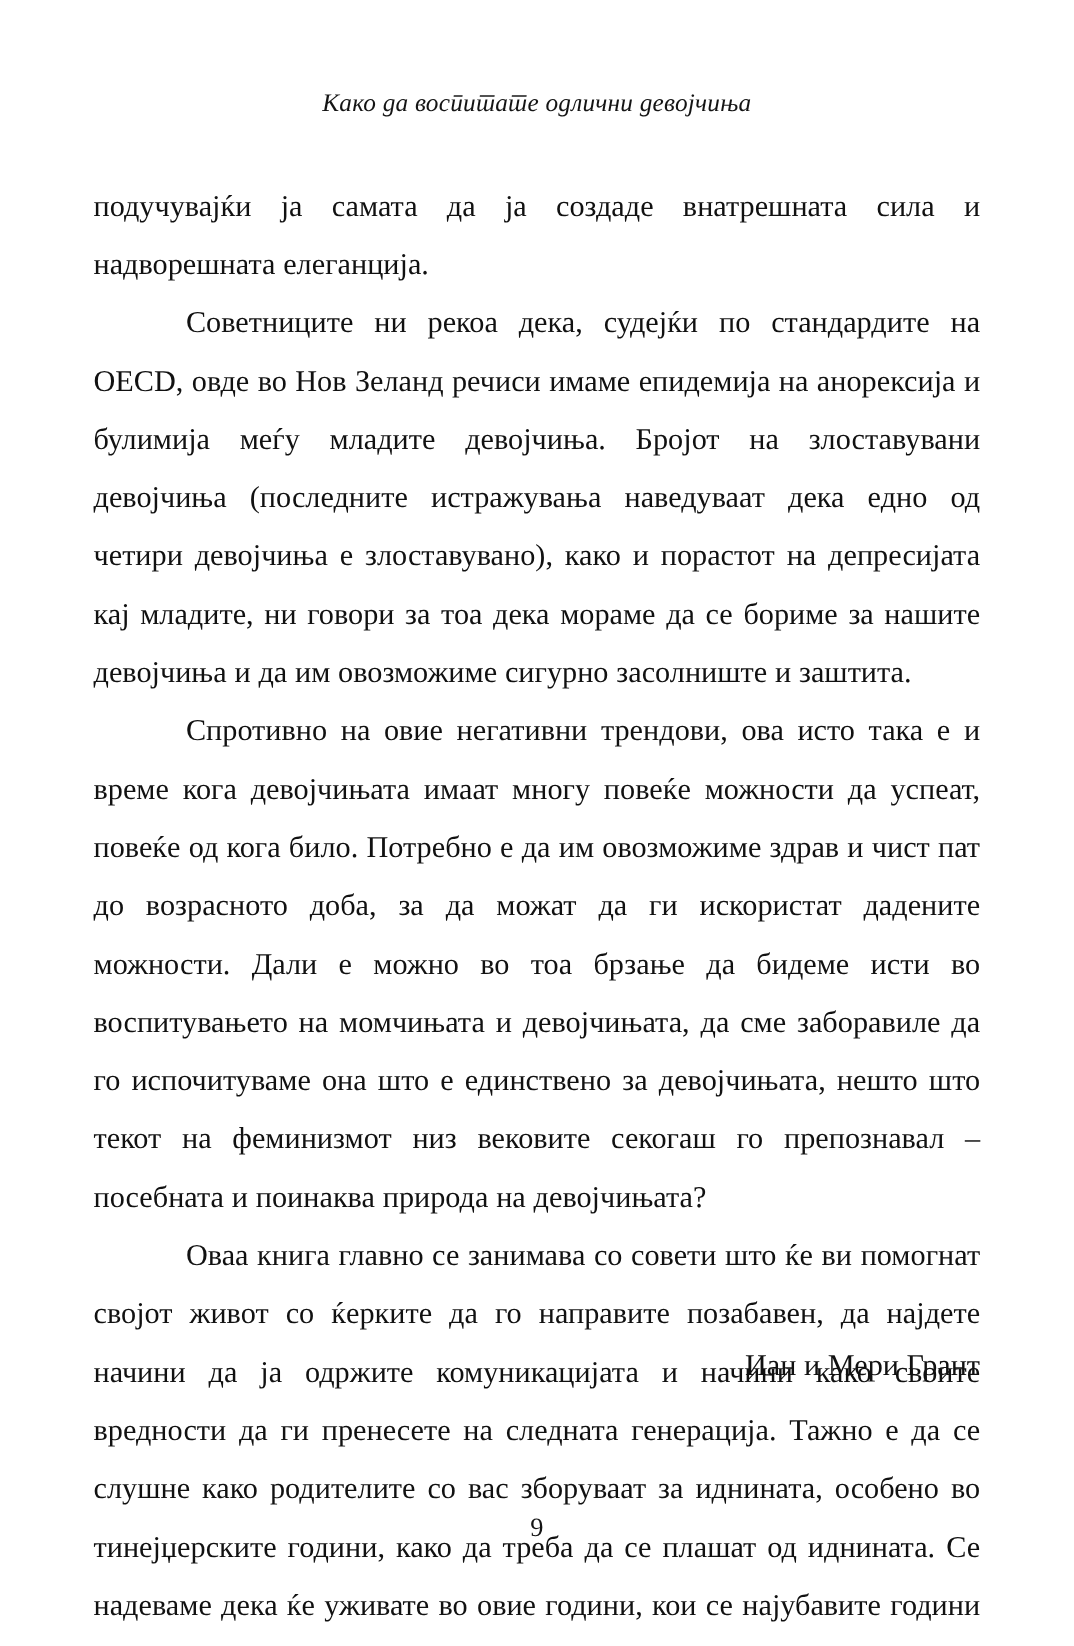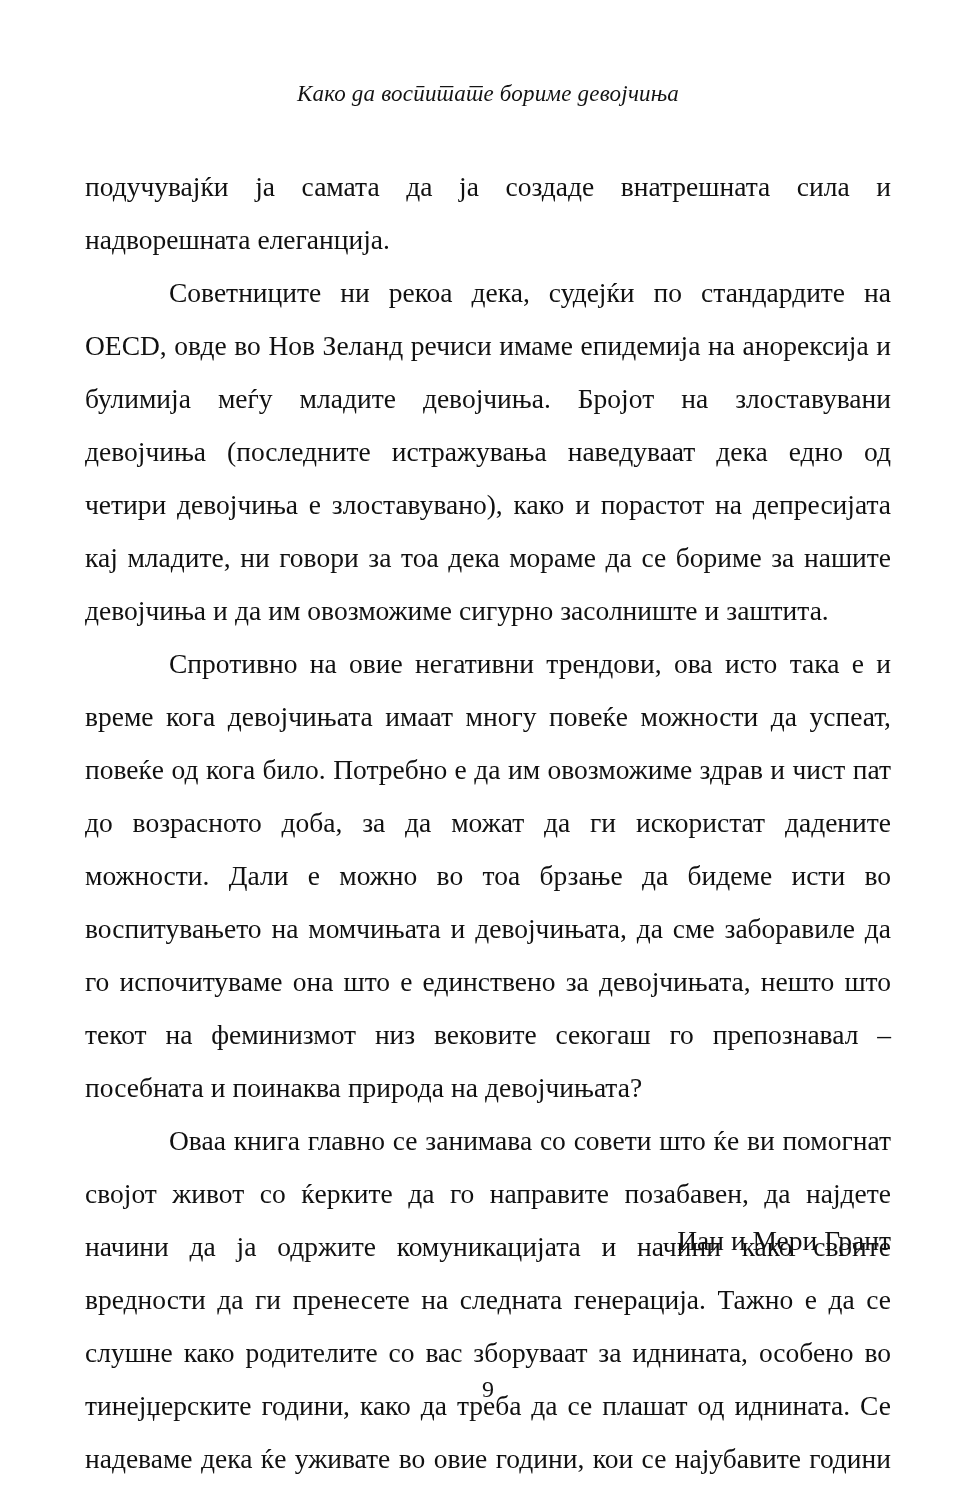--- a/index.html
+++ b/index.html
@@ -91,21 +91,21 @@
     font-size: 24px;
     line-height: 30px;
     color: #141414;
   }
 </style>
 </head>
 <body>
 
 <div class="page">
 
-  <div class="running-header">Како да воспитате бориме девојчиња</div>
+  <div class="running-header">Како да воспитате одлични девојчиња</div>
 
   <div class="text-block">
     <p class="para">подучувајќи ја самата да ја создаде внатрешната сила и надворешната елеганција.</p>
     <p class="para indent">Советниците ни рекоа дека, судејќи по стандардите на OECD, овде во Нов Зеланд речиси имаме епидемија на анорексија и булимија меѓу младите девојчиња. Бројот на злоставувани девојчиња (последните истражувања наведуваат дека едно од четири девојчиња е злоставувано), како и порастот на депресијата кај младите, ни говори за тоа дека мораме да се бориме за нашите девојчиња и да им овозможиме сигурно засолниште и заштита.</p>
     <p class="para indent">Спротивно на овие негативни трендови, ова исто така е и време кога девојчињата имаат многу повеќе можности да успеат, повеќе од кога било. Потребно е да им овозможиме здрав и чист пат до возрасното доба, за да можат да ги искористат дадените можности. Дали е можно во тоа брзање да бидеме исти во воспитувањето на момчињата и девојчињата, да сме заборавиле да го испочитуваме она што е единствено за девојчињата, нешто што текот на феминизмот низ вековите секогаш го препознавал – посебната и поинаква природа на девојчињата?</p>
     <p class="para indent">Оваа книга главно се занимава со совети што ќе ви помогнат својот живот со ќерките да го направите позабавен, да најдете начини да ја одржите комуникацијата и начини како своите вредности да ги пренесете на следната генерација. Тажно е да се слушне како родителите со вас зборуваат за иднината, особено во тинејџерските години, како да треба да се плашат од иднината. Се надеваме дека ќе уживате во овие години, кои се најубавите години од вашиот живот, исполнувајќи ги со спомени што секогаш ќе бидат музеј во кој можете да се вратите.</p>
   </div>
 
   <div class="signature">Иан и Мери Грант</div>
 

